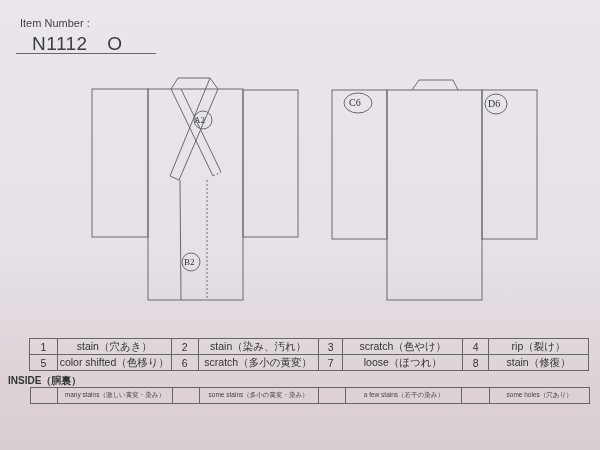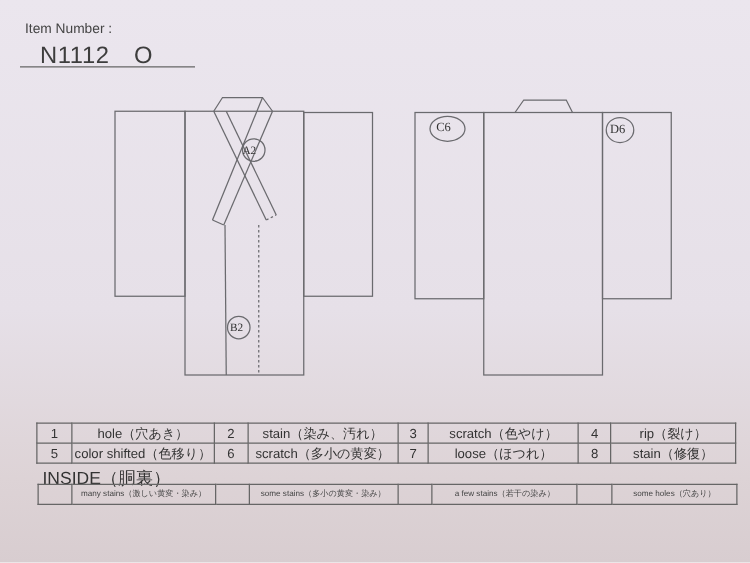--- a/index.html
+++ b/index.html
@@ -12,21 +12,21 @@
   .item-label { left:20px; top:17px; font-size:11px; color:#444; }
   .item-number { left:32px; top:31px; font-size:19px; color:#3d3d3d; letter-spacing:0.5px; }
   .item-underline { left:16px; top:53px; width:140px; height:1px; background:#666; }
   svg.kimono { position:absolute; left:0; top:0; }
   .marker { position:absolute; font-size:9px; color:#333; font-family:Liberation Serif, serif; }
   table.legend {
     position:absolute; left:29px; top:338px; width:560px; border-collapse:collapse;
     font-size:10.5px; color:#333;
   }
   table.legend td { border:1px solid #666; height:15px; padding:0; text-align:center; white-space:nowrap; }
-  .inside-label { left:34px; top:374px; font-size:14px; color:#333; font-weight:normal; }
+  .inside-label { left:8px; top:374px; font-size:10px; color:#333; font-weight:bold; }
   table.inside {
     position:absolute; left:30px; top:387px; width:560px; border-collapse:collapse;
     font-size:6.5px; color:#444;
   }
   table.inside td { border:1px solid #666; height:15px; padding:0; text-align:center; white-space:nowrap; }
 </style>
 </head>
 <body>
 
 <div class="abs item-label">Item Number :</div>
@@ -84,21 +84,21 @@
     <col style="width:27px">
       <col style="width:120px">
     <col style="width:25px">
       <col style="width:120px">
     <col style="width:26px">
       <col style="width:100px">
   </colgroup>
   <tbody>
       <tr>
     <td>1</td>
-    <td>hole（穴あき）</td>
+    <td>stain（穴あき）</td>
     <td>2</td>
     <td>stain（染み、汚れ）</td>
     <td>3</td>
     <td>scratch（色やけ）</td>
     <td>4</td>
     <td>rip（裂け）</td>
   </tr>
   <tr>
     <td>5</td>
     <td>color shifted（色移り）</td>

